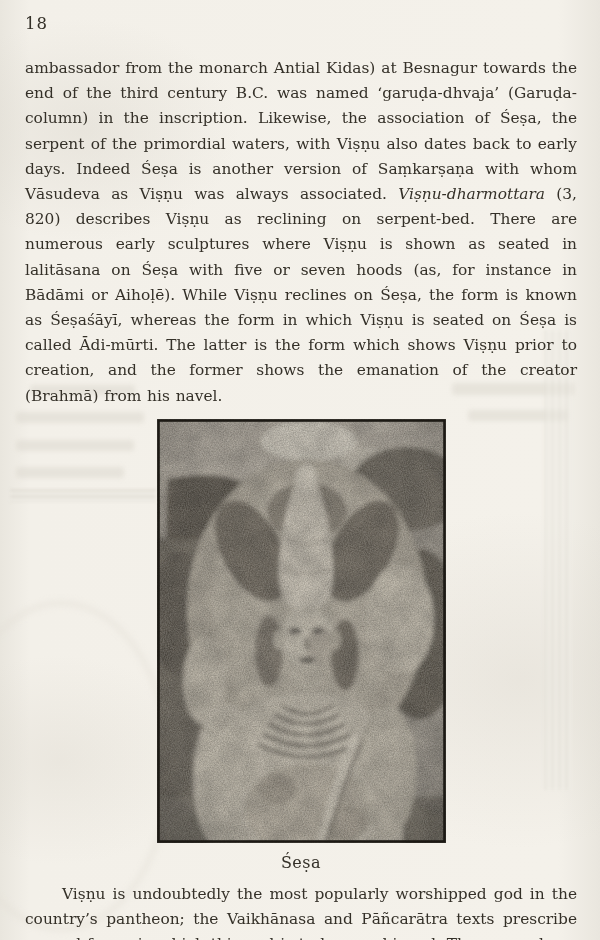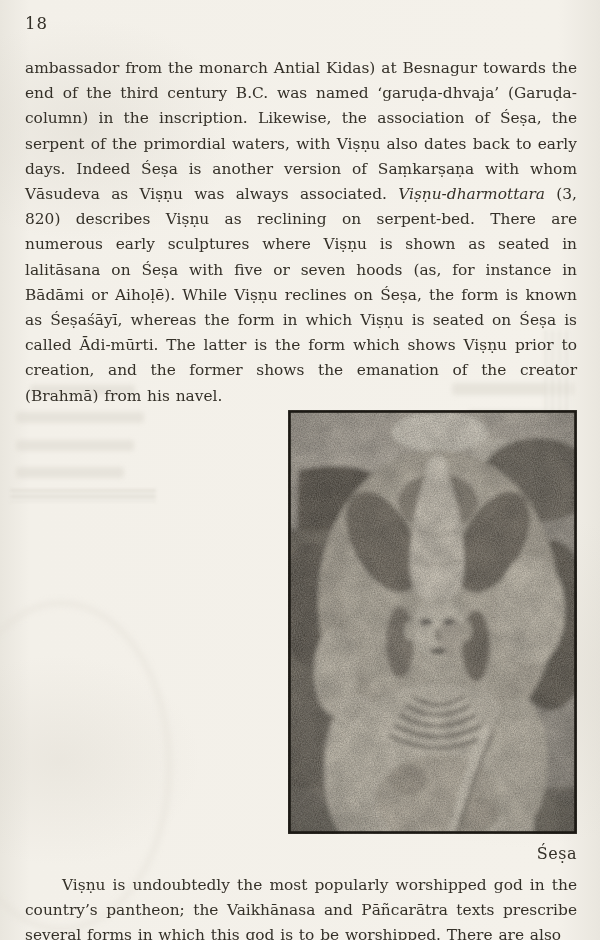--- a/index.html
+++ b/index.html
@@ -31,22 +31,22 @@
   }
   .para {
     margin: 0;
     font-size: 15.4px;
     line-height: 25.2px;
     text-align: justify;
     word-spacing: .06em;
   }
   .para em { font-style: italic; }
   figure.sesa-figure {
-    margin: 1px auto 0 auto;
-    text-align: right;
+    margin: 10px auto 0 auto;
+    text-align: center;
   }
   .photo-frame {
     display: inline-block;
     line-height: 0;
   }
   figcaption {
     font-size: 16px;
     margin-top: 5px;
     letter-spacing: .5px;
     line-height: 22px;

